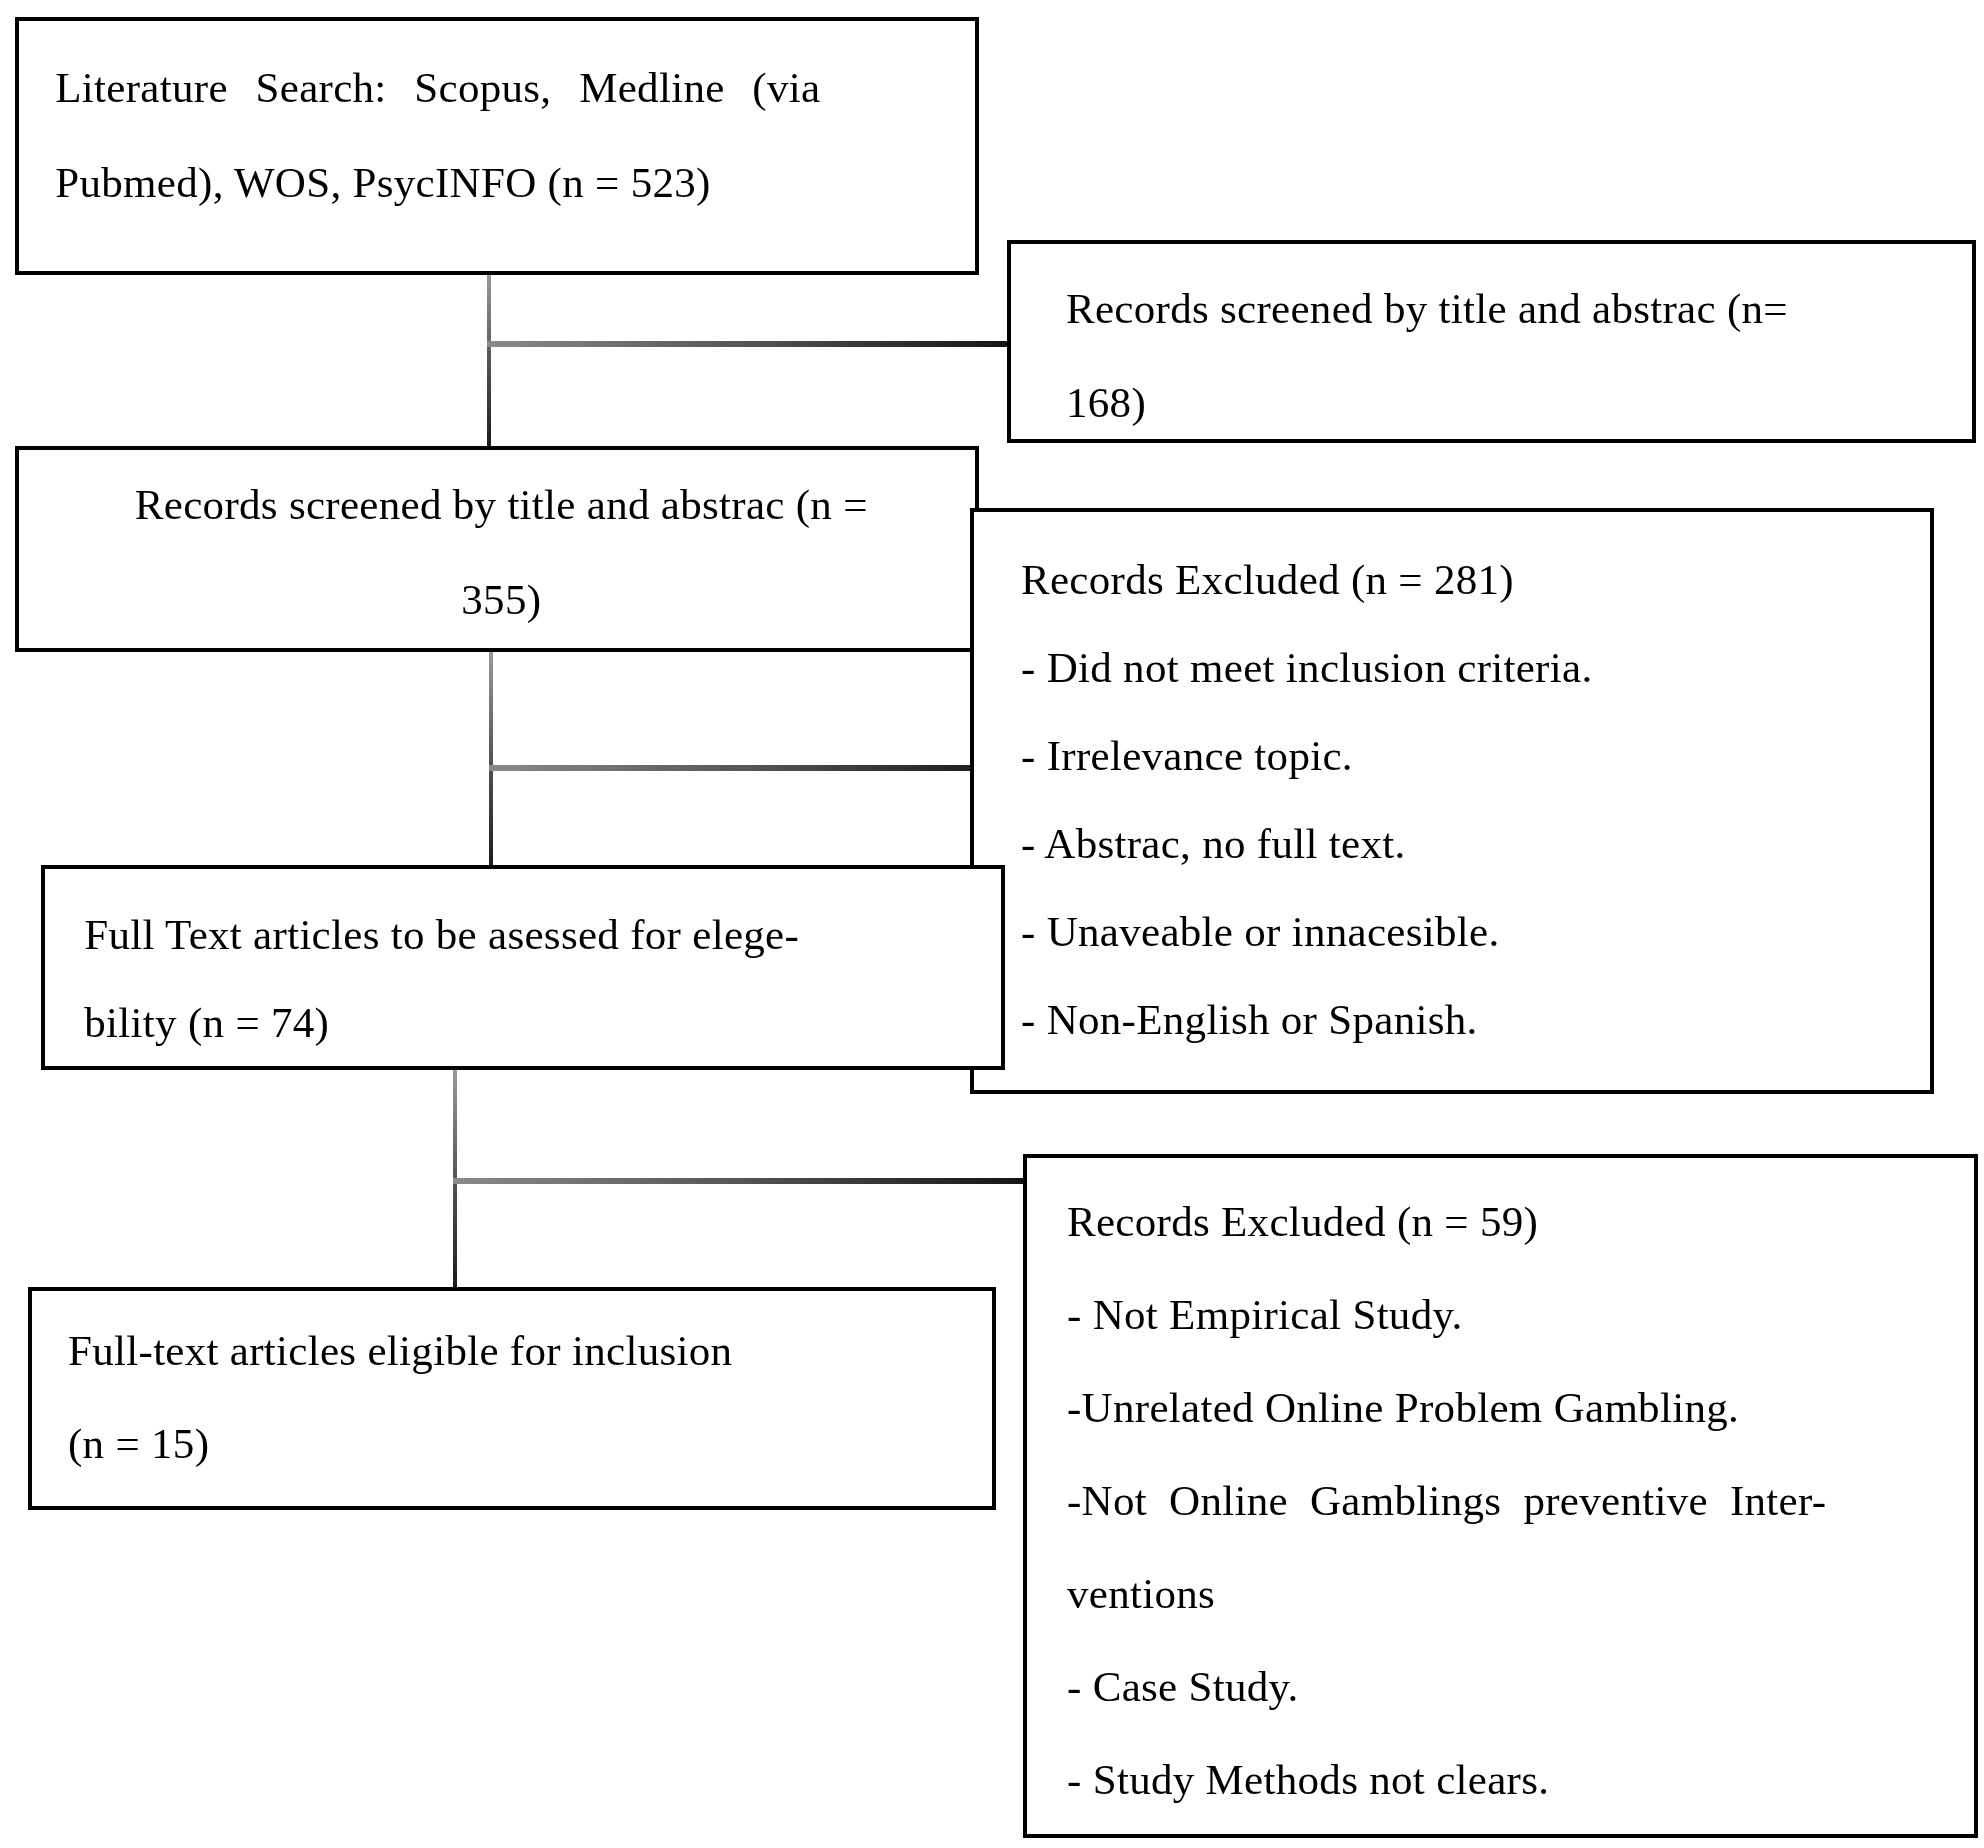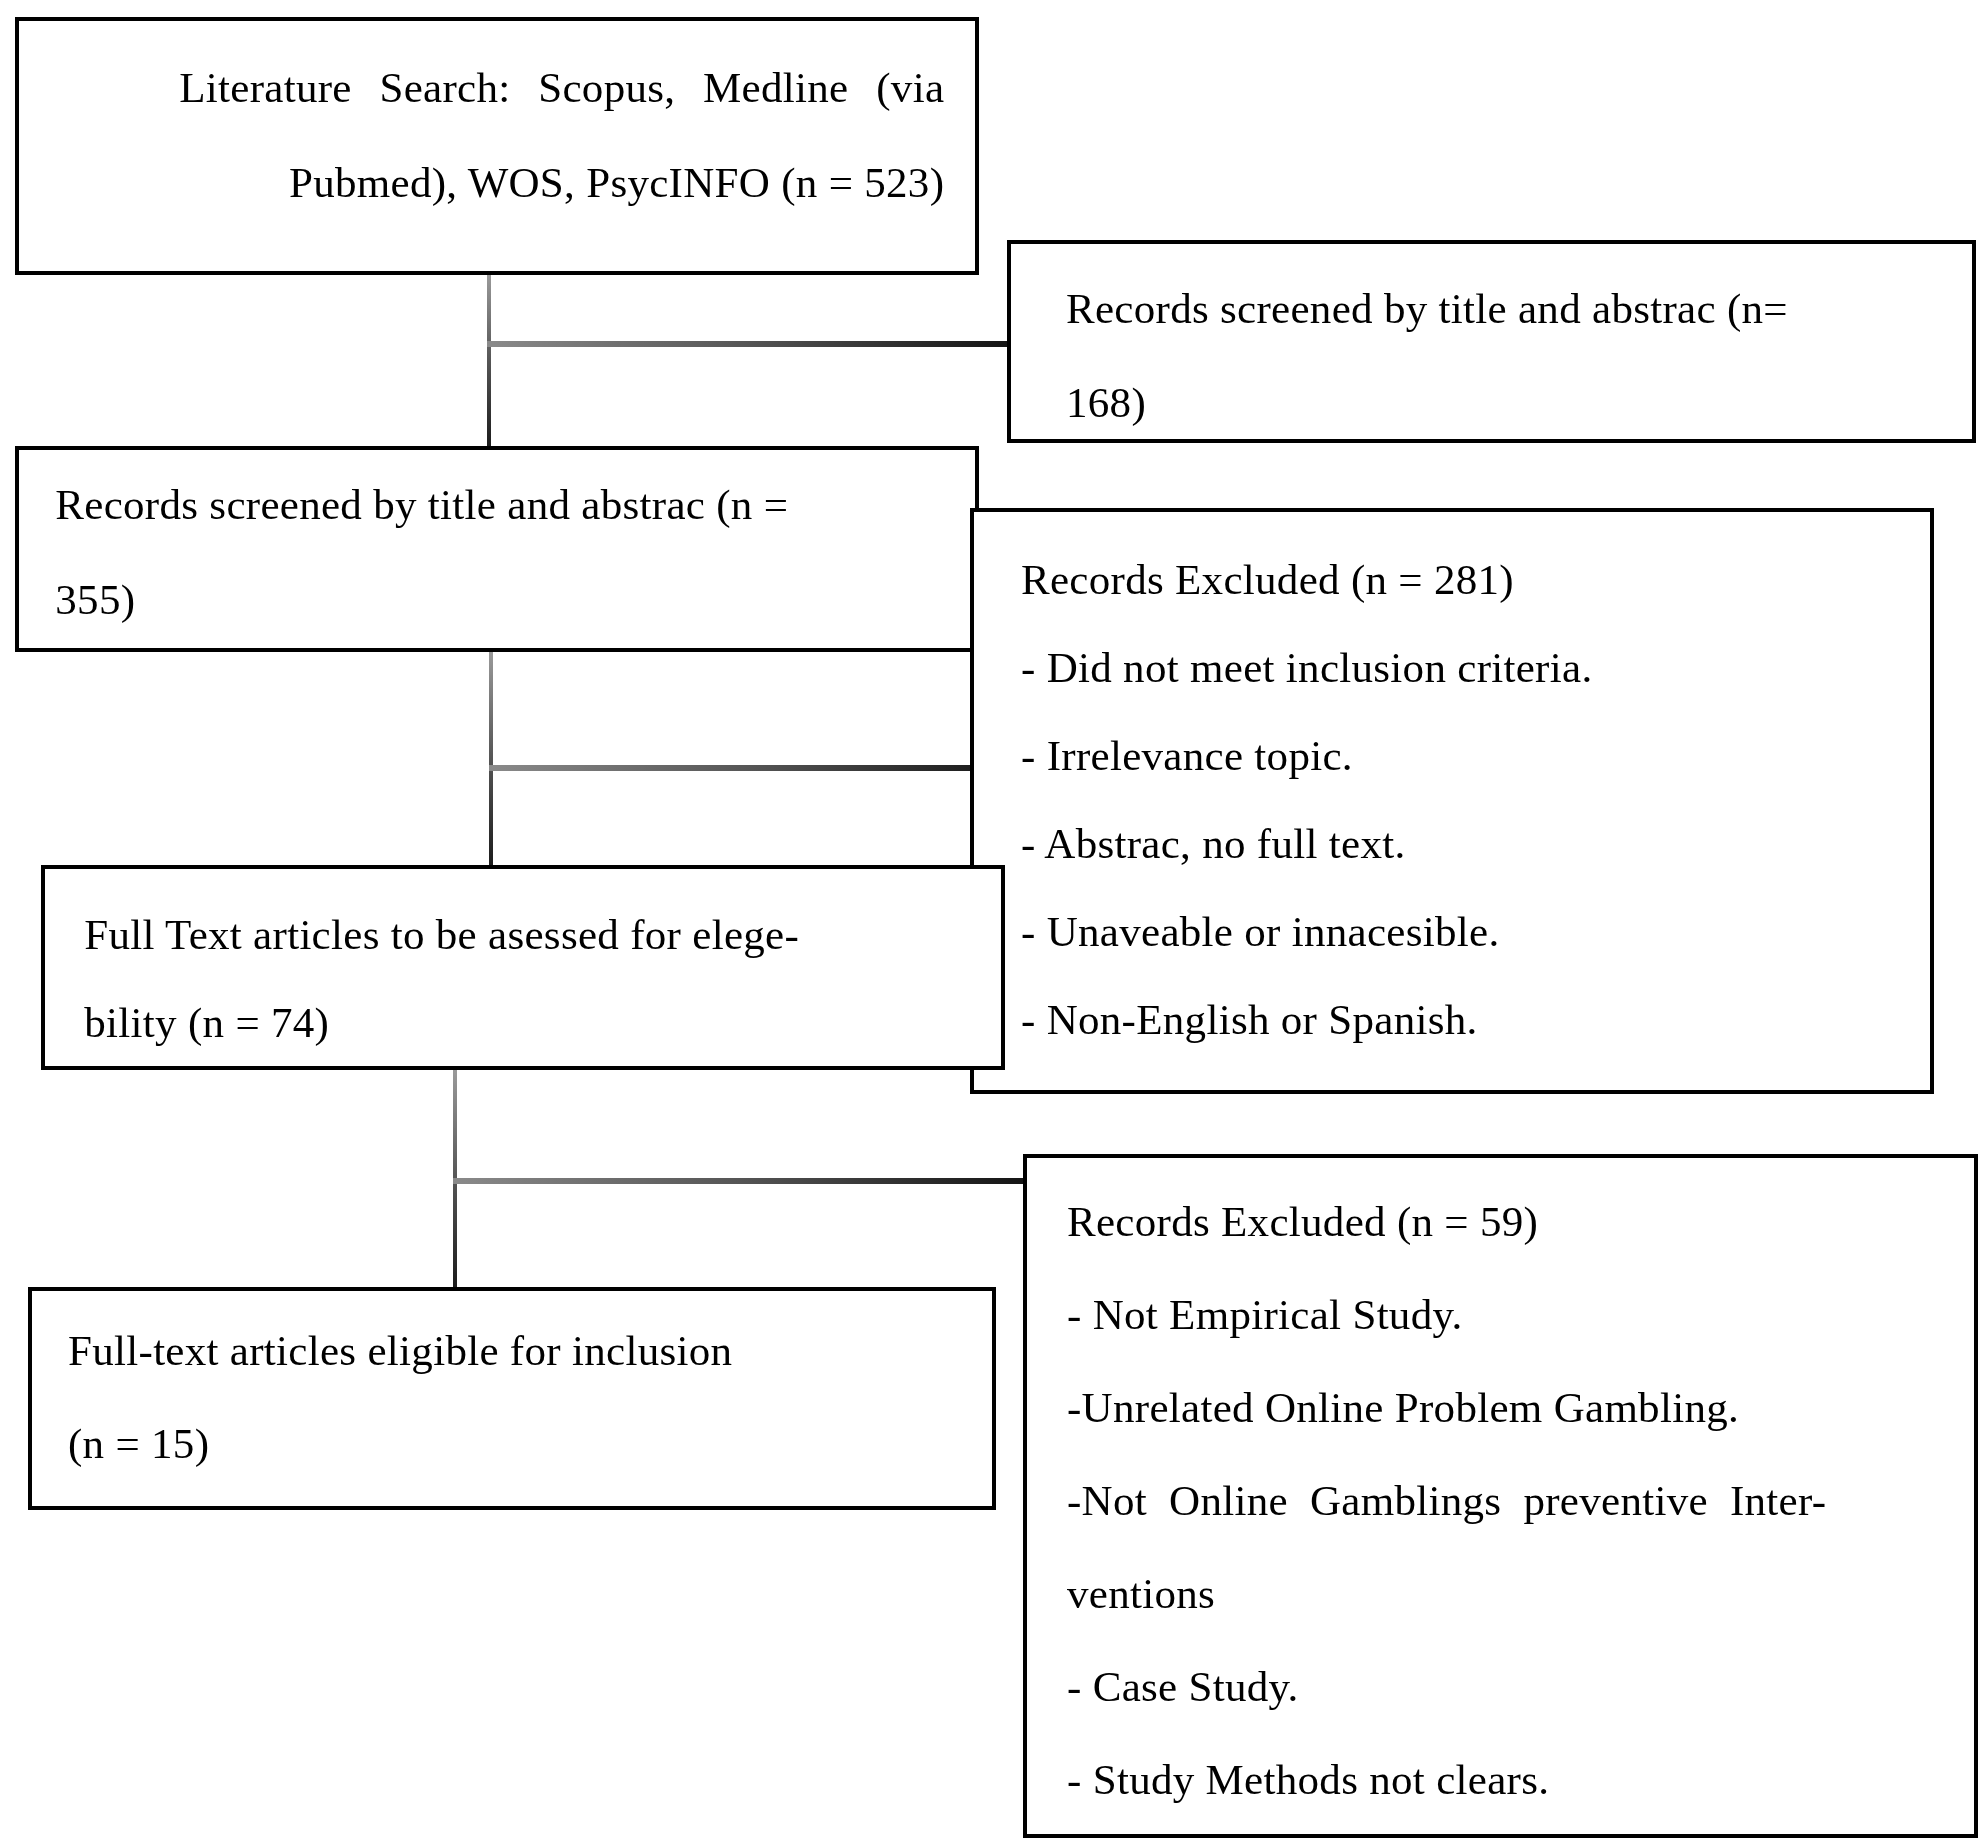--- a/index.html
+++ b/index.html
@@ -21,24 +21,24 @@
     box-sizing: border-box;
     background: var(--box_fill, #ffffff);
     border: 4.2px solid var(--box_border, #000000);
     font-size: 43px;
   }
   .line {
     white-space: nowrap;
     letter-spacing: 0.3px;
   }
   
-  #b1 { left: 15.3px;   top: 17.4px;   width: 964px; height: 258px; padding: 19px 31px 0 36px; line-height: 95px; text-align: right; }
+  #b1 { left: 15.3px;   top: 17.4px;   width: 964px; height: 258px; padding: 19px 31px 0 36px; line-height: 95px; }
   #b1 .line:nth-child(1) { word-spacing: 16.7px; }
   #b2 { left: 1007px; top: 240px;  width: 969px; height: 203px; padding: 18px 28px 0 55px; line-height: 94px; }
-  #b3 { left: 15.3px;   top: 446px;  width: 964px; height: 206px; padding: 7px 28px 0 36px; line-height: 95px; }
+  #b3 { left: 15.3px;   top: 446px;  width: 964px; height: 206px; padding: 7px 28px 0 36px; line-height: 95px; text-align: center; }
   #b4 { left: 970px; top: 508px;  width: 964px; height: 586px; padding: 24px 28px 0 47px; line-height: 88px; }
   #b5 { left: 15.3px;   top: 865px; width: 964px; height: 205px; padding: 22px 28px 0 39px; line-height: 88px; margin-left: 26px; }
   #b6 { left: 1023px; top: 1154px; width: 955px; height: 684px; padding: 16.7px 25px 0 40px; line-height: 93px; }
   #b6 .line:nth-child(4) { word-spacing: 11px; }
   #b7 { left: 28px;   top: 1287px; width: 968px; height: 223px; padding: 12.5px 28px 0 36px; line-height: 93px; }
 
   
   .vline {
     position: absolute;
     width: 4.2px;

